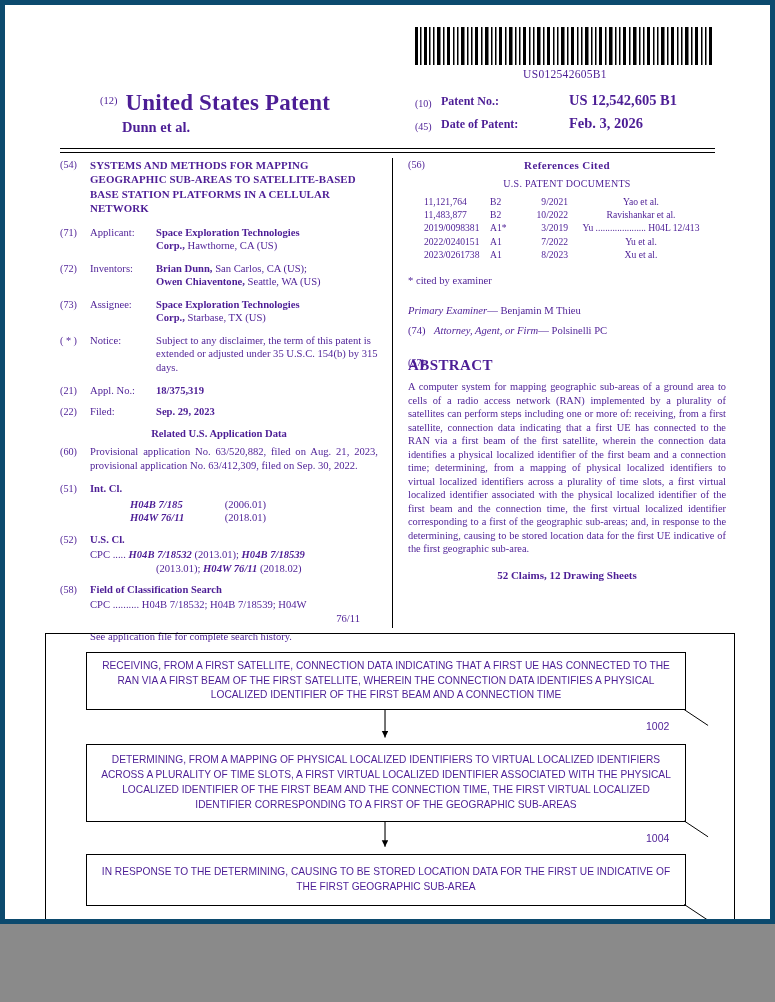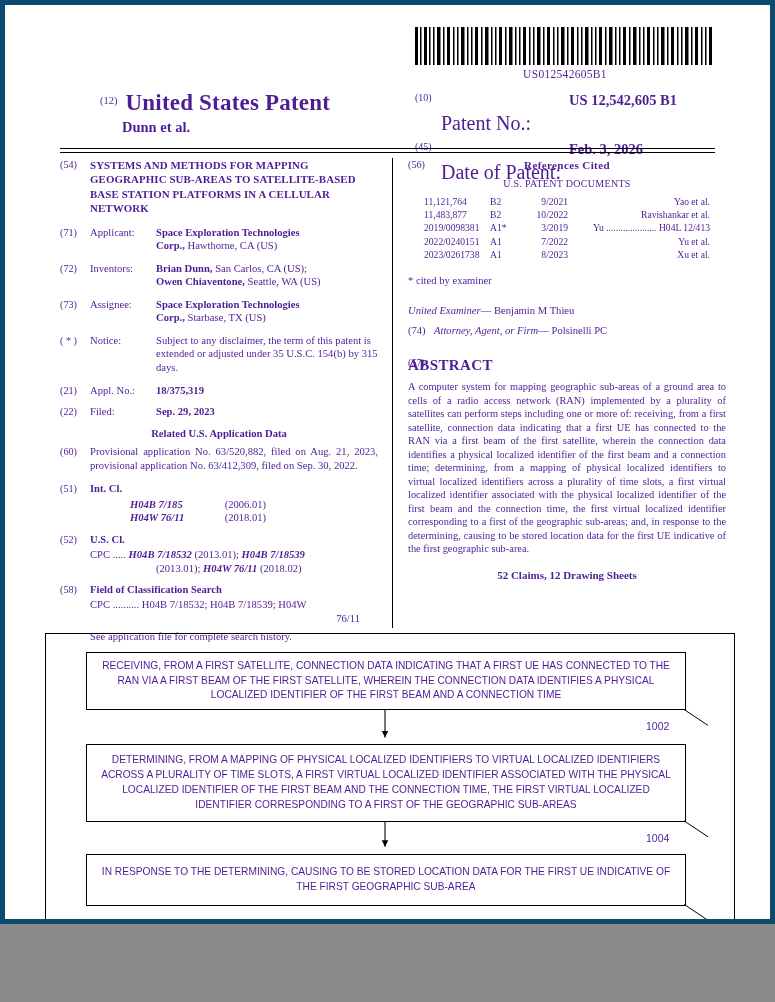--- a/index.html
+++ b/index.html
@@ -72,33 +72,32 @@
   }
   .mh-right {
     position: absolute;
     left: 355px;
     top: 2px;
     width: 310px;
     font-size: 13.5px;
   }
   .mh-row {
     display: flex;
-    align-items: flex-start;
+    align-items: flex-end;
     margin-bottom: 6px;
   }
   .mh-row .tag {
     font-size: 10px;
     width: 26px;
     flex: 0 0 26px;
   }
   .mh-row .lbl {
-    font-weight: normal;
-    font-size: 20px;
+    font-weight: bold;
+    font-size: 12px;
     flex: 0 0 128px;
-    margin-top: 20px;
   }
   .mh-row .val {
     font-weight: bold;
     font-size: 14.5px;
   }
   .rule-top {
     position: absolute;
     left: 55px;
     right: 55px;
     top: 143px;
@@ -200,21 +199,21 @@
     margin: 0 auto;
     width: 290px;
   }
   table.refs td {
     padding: 0 2px 1px 2px;
     white-space: nowrap;
   }
   td.c1 { width: 62px; }
   td.c2 { text-align: left; width: 26px; }
   td.c3 { text-align: right; width: 48px; }
-  td.c4 { text-align: right; }
+  td.c4 { text-align: center; }
 
   .abstract-head {
     text-align: left;
     font-weight: bold;
     font-size: 15px;
     letter-spacing: 0.4px;
     margin-bottom: 5px;
   }
   .abstract-body {
     text-align: justify;
@@ -540,21 +539,21 @@
             <td class="c2">A1</td>
             <td class="c3">8/2023</td>
             <td class="c4">Xu et al.</td>
           </tr>
         </tbody>
       </table>
 
       <div style="margin-top:12px">* cited by examiner</div>
 
       <div style="margin-top:16px">
-        <span class="ital">United Examiner</span><span>— Benjamin M Thieu</span>
+        <span class="ital">Primary Examiner</span><span>— Benjamin M Thieu</span>
       </div>
 
       <div style="margin-top:7px">
         <span style="display:inline-block;width:26px">(74)</span><span class="ital">Attorney, Agent, or Firm</span><span>— Polsinelli PC</span>
       </div>
 
       <div style="margin-top:18px;position:relative">
         <span style="position:absolute;left:0;top:0;font-size:10.2px">(57)</span>
         <div class="abstract-head">ABSTRACT</div>
       </div>

